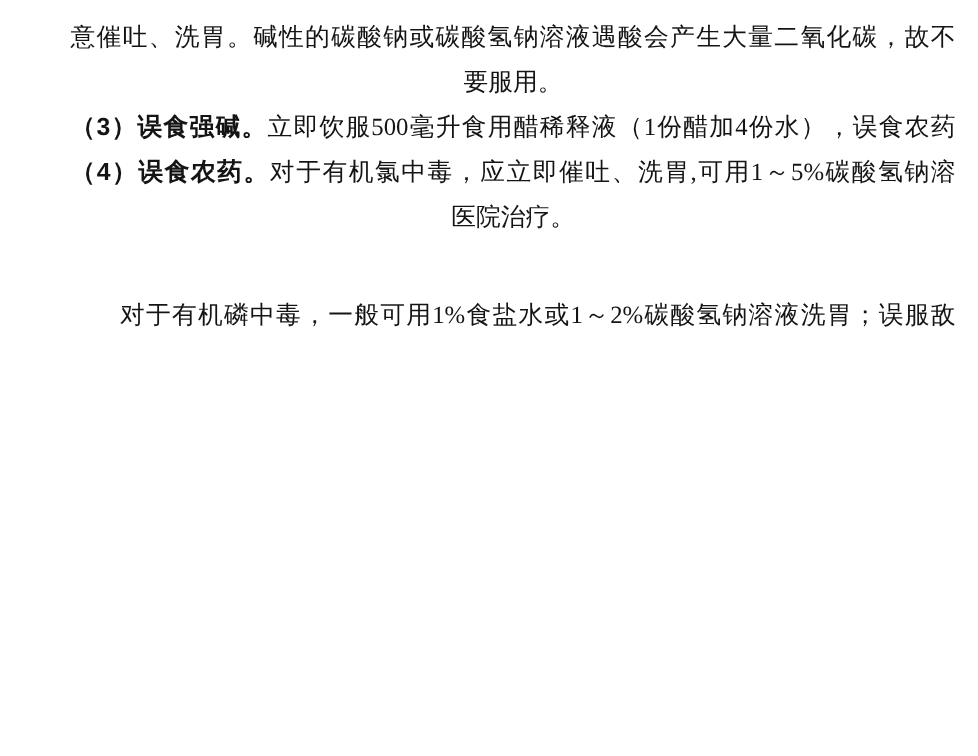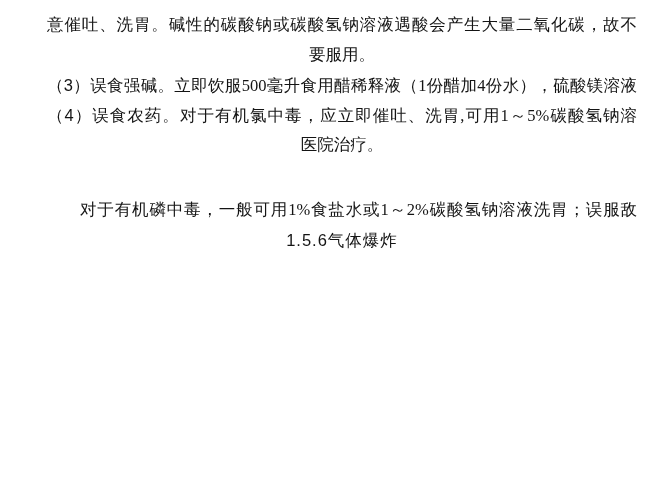--- a/index.html
+++ b/index.html
@@ -26,35 +26,34 @@
   .line.just{
     text-align:justify;
     text-align-last:justify;
     text-justify:inter-character;
   }
   .line.ind{
     text-indent:33px;
     margin-top:35px;
   }
   .line .b{
-    font-weight:normal;
+    font-weight:bold;
     font-family:"Liberation Sans","DejaVu Sans",sans-serif;
   }
   .line.heading{
     font-weight:bold;
     font-family:"Liberation Sans","DejaVu Sans",sans-serif;
     letter-spacing:1px;
   }
 </style>
 </head>
 <body>
 
 <div class="page">
   <div class="textblock" id="textblock">
       <div class="line just"><span>意催吐、洗胃。碱性的碳酸钠或碳酸氢钠溶液遇酸会产生大量二氧化碳，故不</span></div>
       <div class="line"><span>要服用。</span></div>
-      <div class="line just"><span class="b">（3）误食强碱。</span><span>立即饮服500毫升食用醋稀释液（1份醋加4份水），硫酸镁溶液</span></div>
+      <div class="line just"><span class="b">（3）误食强碱。</span><span>立即饮服500毫升食用醋稀释液（1份醋加4份水），误食农药</span></div>
       <div class="line just"><span class="b">（4）误食农药。</span><span>对于有机氯中毒，应立即催吐、洗胃,可用1～5%碳酸氢钠溶</span></div>
       <div class="line"><span>医院治疗。</span></div>
       <div class="line just ind"><span>对于有机磷中毒，一般可用1%食盐水或1～2%碳酸氢钠溶液洗胃；误服敌</span></div>
-      <div class="line heading"><span class="b">1.5.6气体爆炸</span></div>
     </div>
 </div>
 
 </body></html>

